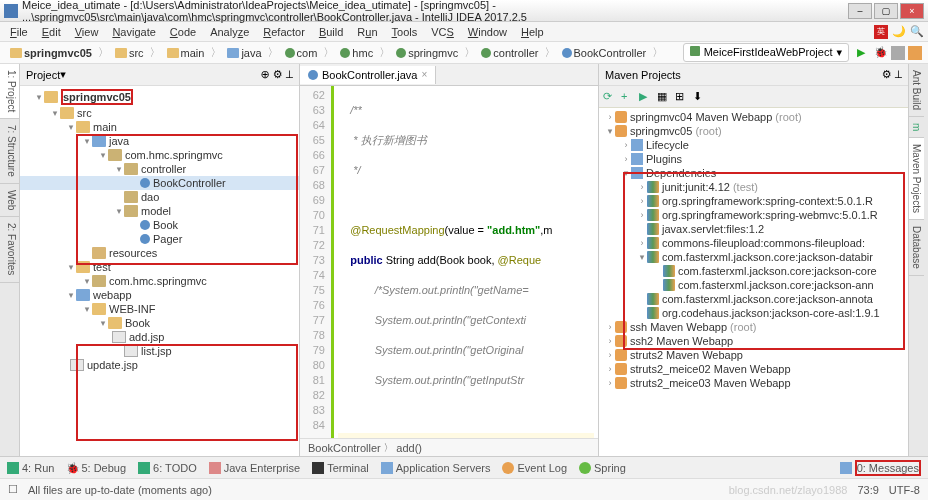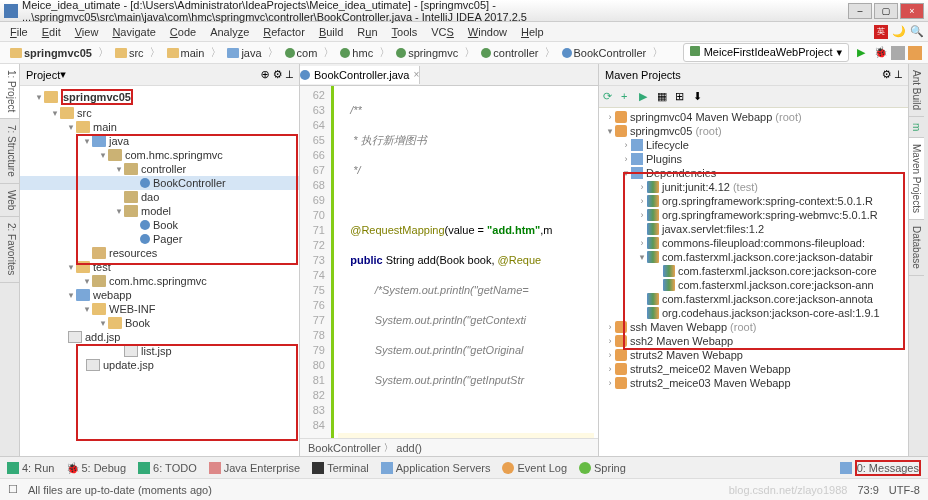--- a/index.html
+++ b/index.html
@@ -38,21 +38,21 @@
 .ti-folder{background:#e8c070;border-radius:1px}
 .ti-pkg{background:#cbb274;border-radius:1px}
 .ti-class{background:#5b8fc7;border-radius:50%;width:10px;height:10px}
 .ti-file{background:#e8e8e8;border:1px solid #aaa}
 .tree-label{color:#333}
 .tree-label.bold{font-weight:bold}
 .hl-red{border:2px solid #d02020}
 .box-red1{position:absolute;border:2px solid #d02020;pointer-events:none}
 .editor{flex:1;display:flex;flex-direction:column;background:#fff;min-width:0}
 .tabs{height:22px;background:#f0f0f0;display:flex;align-items:center;border-bottom:1px solid #ccc}
-.tab{padding:3px 0;background:#fff;border-right:1px solid #ccc;display:flex;align-items:center;gap:4px}
+.tab{padding:3px 8px;background:#fff;border-right:1px solid #ccc;display:flex;align-items:center;gap:4px}
 .tab-close{color:#999;font-size:10px}
 .code-area{flex:1;display:flex;overflow:hidden;font-family:Consolas,monospace;font-size:12px}
 .gutter{width:34px;background:#f7f7f7;color:#aaa;text-align:right;padding:2px 6px 2px 2px;border-right:3px solid #84cc16}
 .gutter div{height:15px;line-height:15px}
 .code{flex:1;padding:2px 4px;overflow:hidden;white-space:pre;line-height:15px}
 .code div{height:15px}
 .k{color:#000080;font-weight:bold}
 .s{color:#008000;font-weight:bold}
 .c{color:#808080;font-style:italic}
 .a{color:#808000}
@@ -265,31 +265,31 @@
    <div class="tree-node" style="padding-left:62px">
           <span class="tree-arrow">▾</span>
           <span class="tree-icon ti-folder"></span>
           <span class="tree-label">WEB-INF</span>
         </div>
    <div class="tree-node" style="padding-left:78px">
           <span class="tree-arrow">▾</span>
           <span class="tree-icon ti-folder"></span>
           <span class="tree-label">Book</span>
         </div>
-   <div class="tree-node" style="padding-left:38px">
+   <div class="tree-node" style="padding-left:82px">
           <span class="tree-arrow"></span>
           <span class="tree-icon ti-file"></span>
           <span class="tree-label">add.jsp</span>
         </div>
    <div class="tree-node" style="padding-left:94px">
           <span class="tree-arrow"></span>
           <span class="tree-icon ti-file"></span>
           <span class="tree-label">list.jsp</span>
         </div>
-   <div class="tree-node" style="padding-left:56px">
+   <div class="tree-node" style="padding-left:40px">
           <span class="tree-arrow"></span>
           <span class="tree-icon ti-file"></span>
           <span class="tree-label">update.jsp</span>
         </div>
    <div class="box-red1" style="left:56px;top:48px;width:222px;height:131px"></div>
    <div class="box-red1" style="left:56px;top:258px;width:222px;height:97px"></div>
   </div>
  </div>
 
  <div class="editor">

